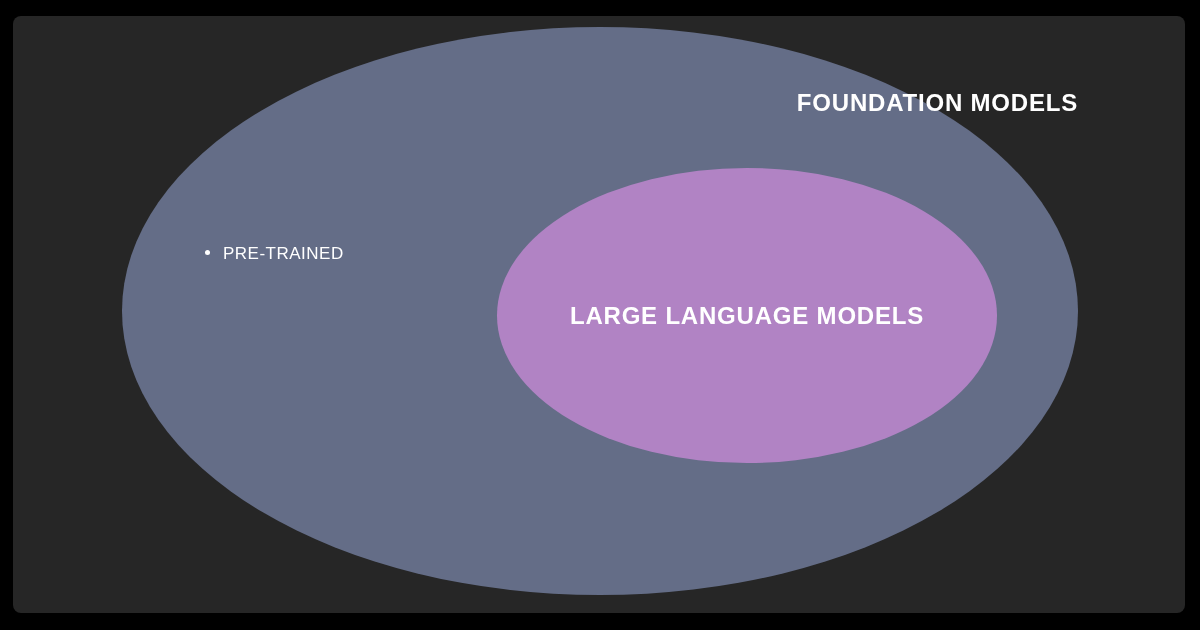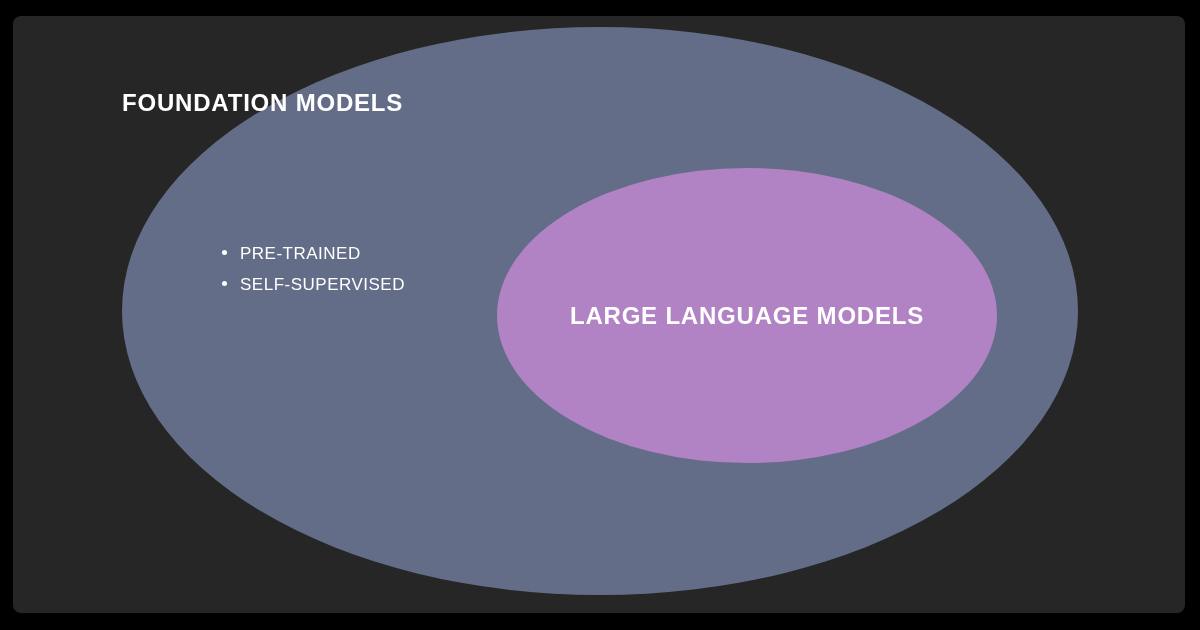--- a/index.html
+++ b/index.html
@@ -38,31 +38,31 @@
     height: 568px;
     background: #646D87;
     border-radius: 50%;
   }
 
   .outer-title {
     position: absolute;
     left: 109px;
     top: 74px;
     width: 956px;
-    text-align: left;
+    text-align: right;
     color: #FFFFFF;
     font-size: 24px;
     font-weight: bold;
     letter-spacing: 0.8px;
     line-height: 26px;
   }
 
   .feature-list {
     position: absolute;
-    left: 209px;
+    left: 192px;
     top: 222px;
     list-style: none;
   }
 
   .feature-item {
     display: flex;
     align-items: center;
     height: 31px;
     color: #FFFFFF;
     font-size: 17px;
@@ -109,24 +109,20 @@
 
     <div class="outer-ellipse"></div>
 
     <div class="outer-title">FOUNDATION MODELS</div>
 
     <ul class="feature-list">
       <li class="feature-item">
         <span class="bullet-dot"></span>
         <span>PRE-TRAINED</span>
       </li>
-      <li class="feature-item">
-        <span class="bullet-dot"></span>
-        <span>SELF-SUPERVISED</span>
-      </li>
     </ul>
 
     <div class="inner-ellipse">
       <div class="inner-title">LARGE LANGUAGE MODELS</div>
     </div>
 
   </div>
 </div>
 
 </body></html>

